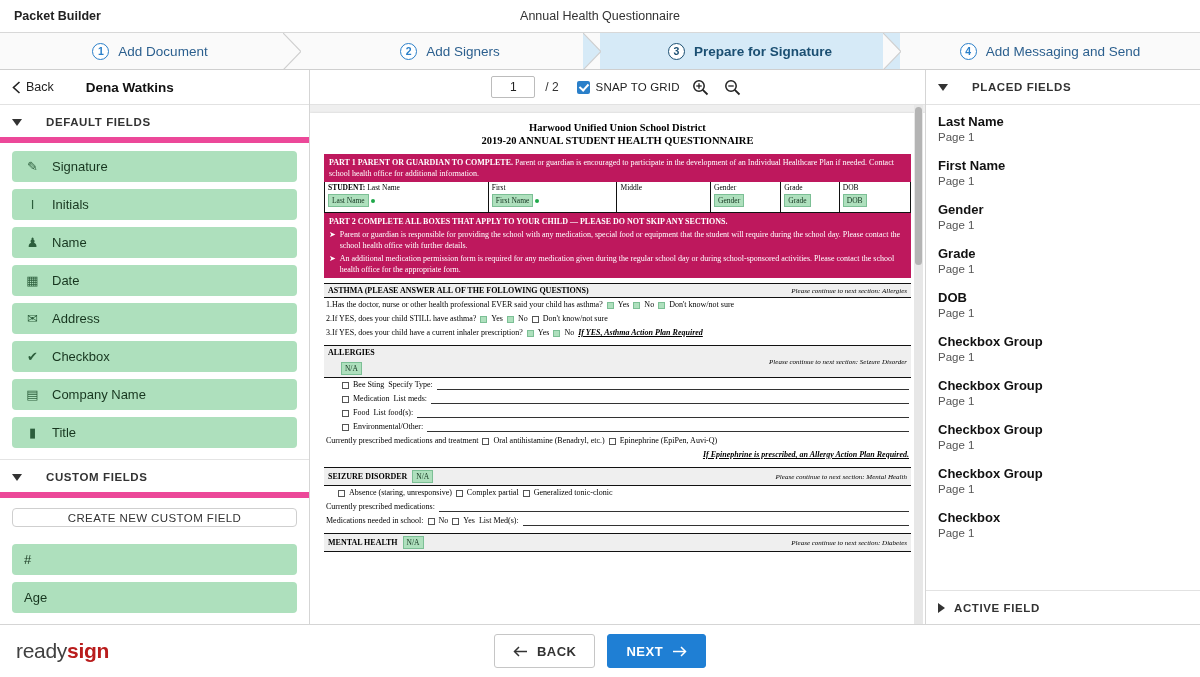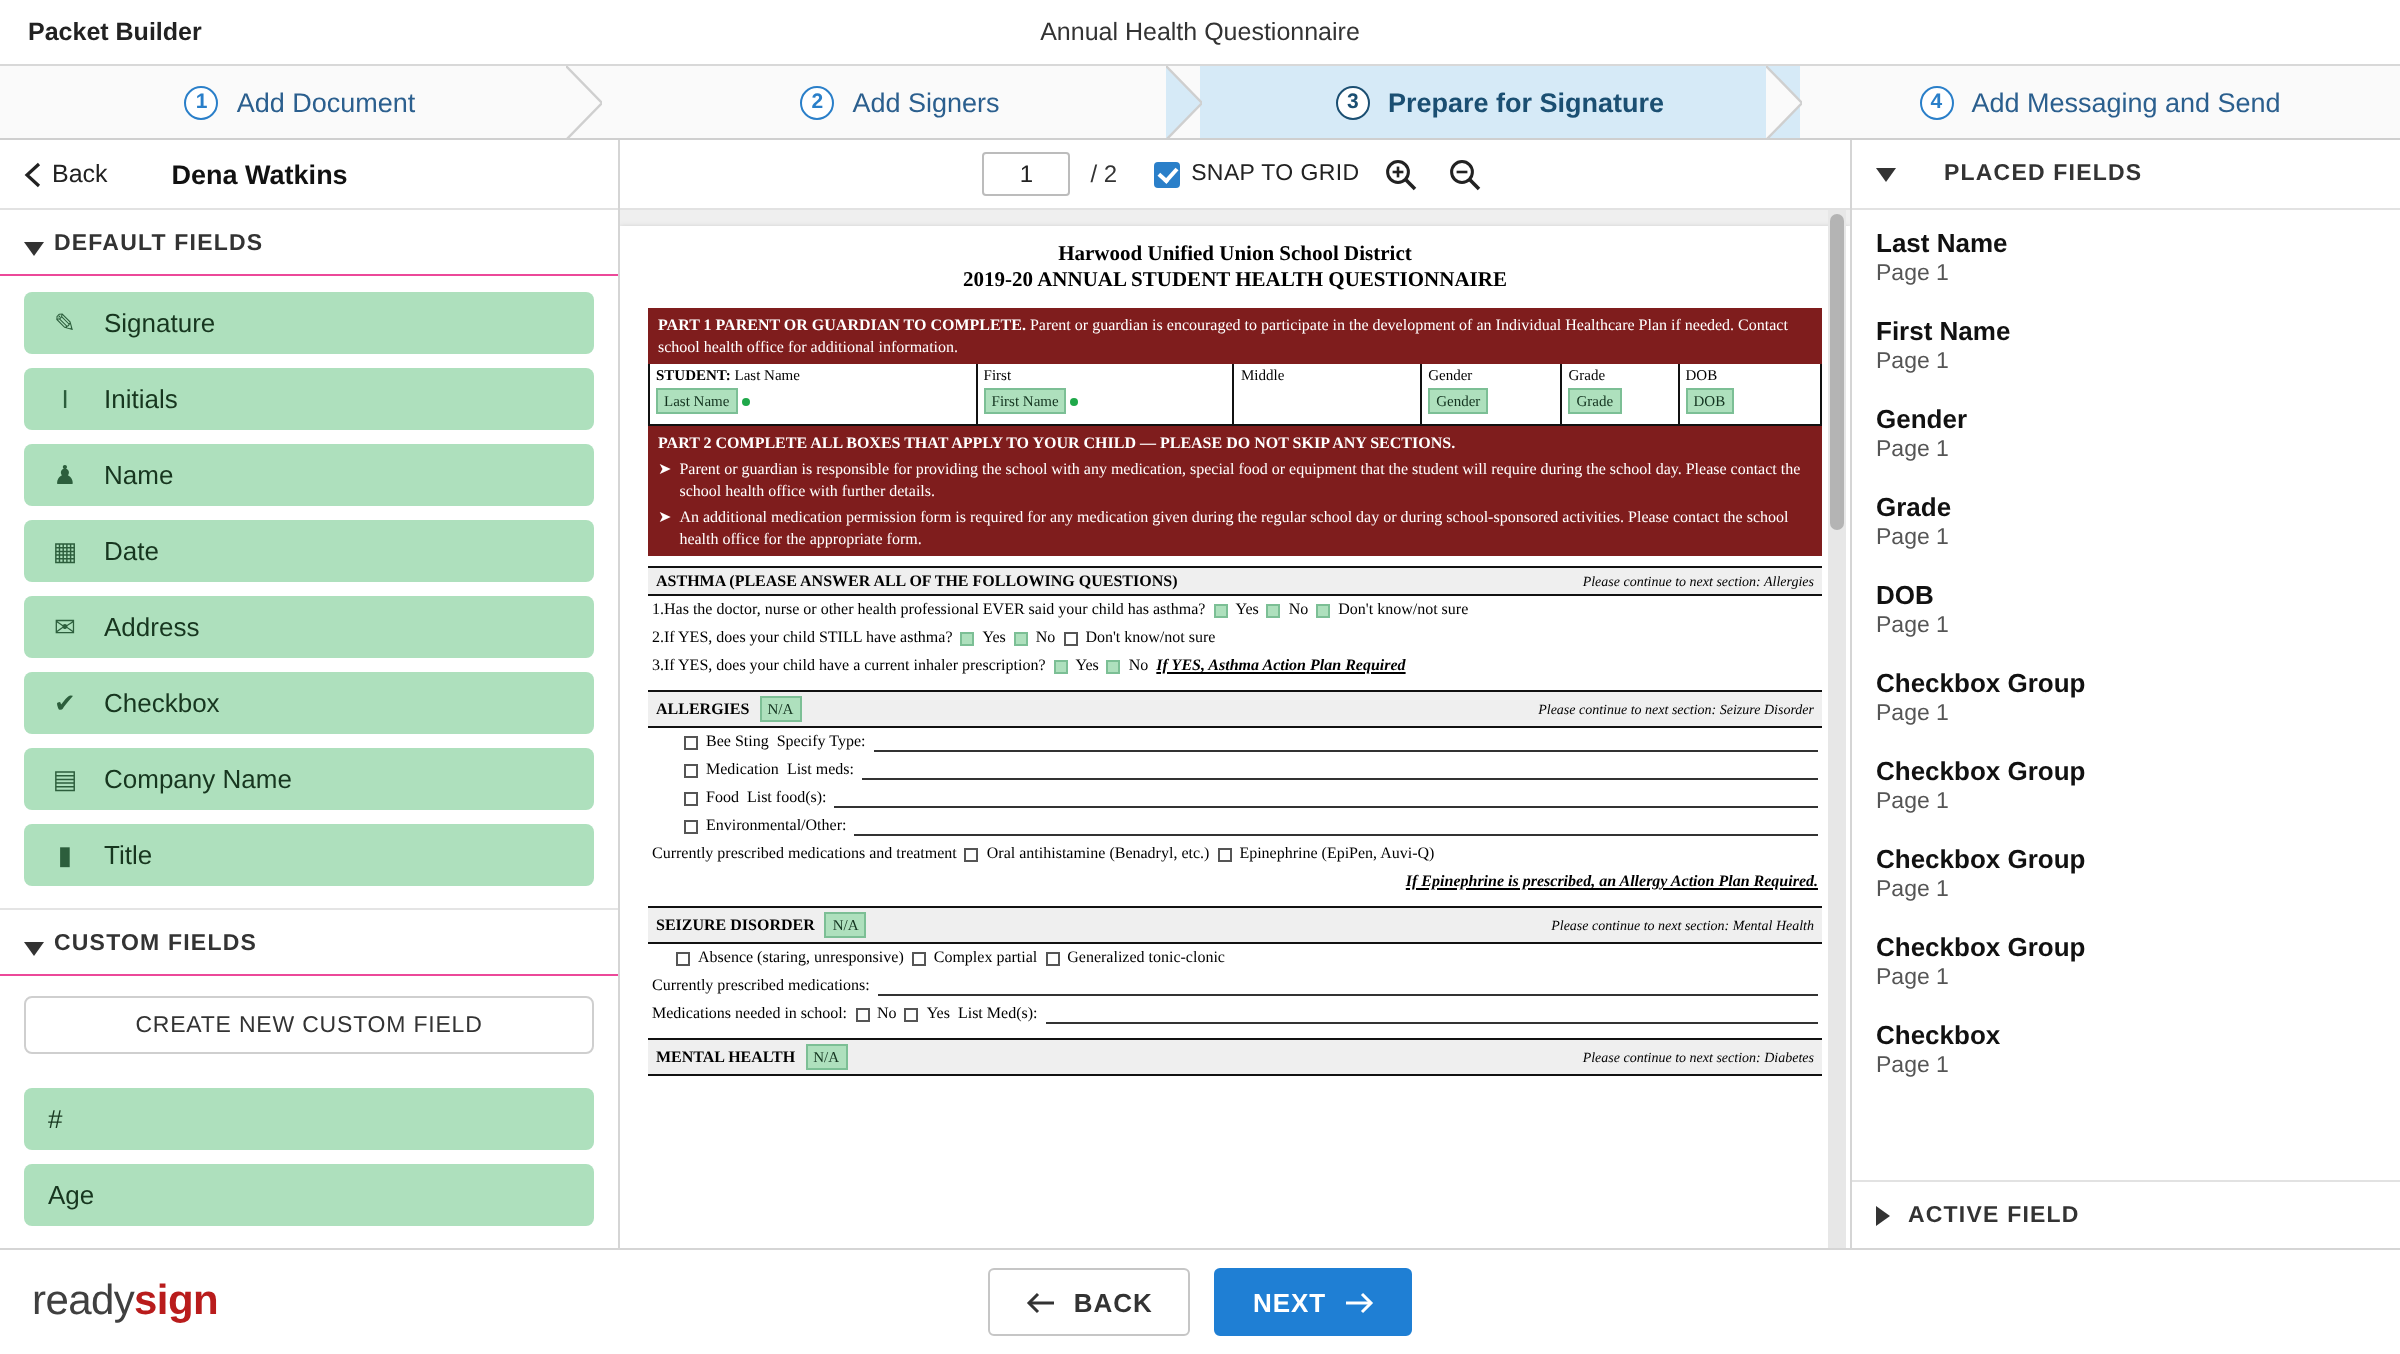--- a/index.html
+++ b/index.html
@@ -122,28 +122,28 @@
     cursor: pointer;
   }
   .signer-name {
     font-size: 13.5px;
     font-weight: bold;
     color: #111;
     margin-left: 24px;
   }
   .section-head {
     display: flex;
-    align-items: flex-end;
-    gap: 5px;
+    align-items: center;
+    gap: 24px;
     padding: 11px 12px 9px 12px;
     font-size: 11.5px;
     letter-spacing: .6px;
     color: #333;
     font-weight: bold;
-    border-bottom: 1px solid #ec4899;
+    border-bottom: 6px solid #ec4899;
   }
   .tri-down {
     width: 0; height: 0;
     border-left: 5px solid transparent;
     border-right: 5px solid transparent;
     border-top: 7px solid #333;
   }
   .tri-right {
     width: 0; height: 0;
     border-top: 5px solid transparent;
@@ -275,21 +275,21 @@
     border-radius: 4px;
   }
 
   .pg-title {
     text-align: center;
     font-weight: bold;
     font-size: 10.5px;
     line-height: 13px;
   }
   .blk-dark {
-    background: #7f1d1d;
+    background: #be185d;
     color: #fff;
     margin-top: 7px;
     padding: 3px 5px;
     font-size: 8px;
     line-height: 11px;
   }
   .sc { font-variant: small-caps; font-weight: bold; }
   .student-row {
     display: flex;
     border: 1px solid #111;
@@ -671,21 +671,21 @@
           <div class="q-line">
             <span>3.If YES, does your child have a current inhaler prescription?</span>
             <span class="mini-chk green"></span>
             <span>Yes</span>
             <span class="mini-chk green"></span>
             <span>No</span>
             <span class="ital bold u">If YES, Asthma Action Plan Required</span>
           </div>
 
           <div class="sec-bar">
-            <span style="display:flex;align-items:center;gap:5px;">
+            <span style="display:flex;align-items:center;gap:5px;flex-direction:column;">
               <span class="sc">ALLERGIES</span>
               <span class="fieldbox">N/A</span>
             </span>
             <span class="ital" style="font-size:7px">Please continue to next section: Seizure Disorder</span>
           </div>
 
           <div class="q-line" style="padding-left:18px">
             <span class="mini-chk"></span>
             <span>Bee Sting</span>
             <span>Specify Type:</span>

